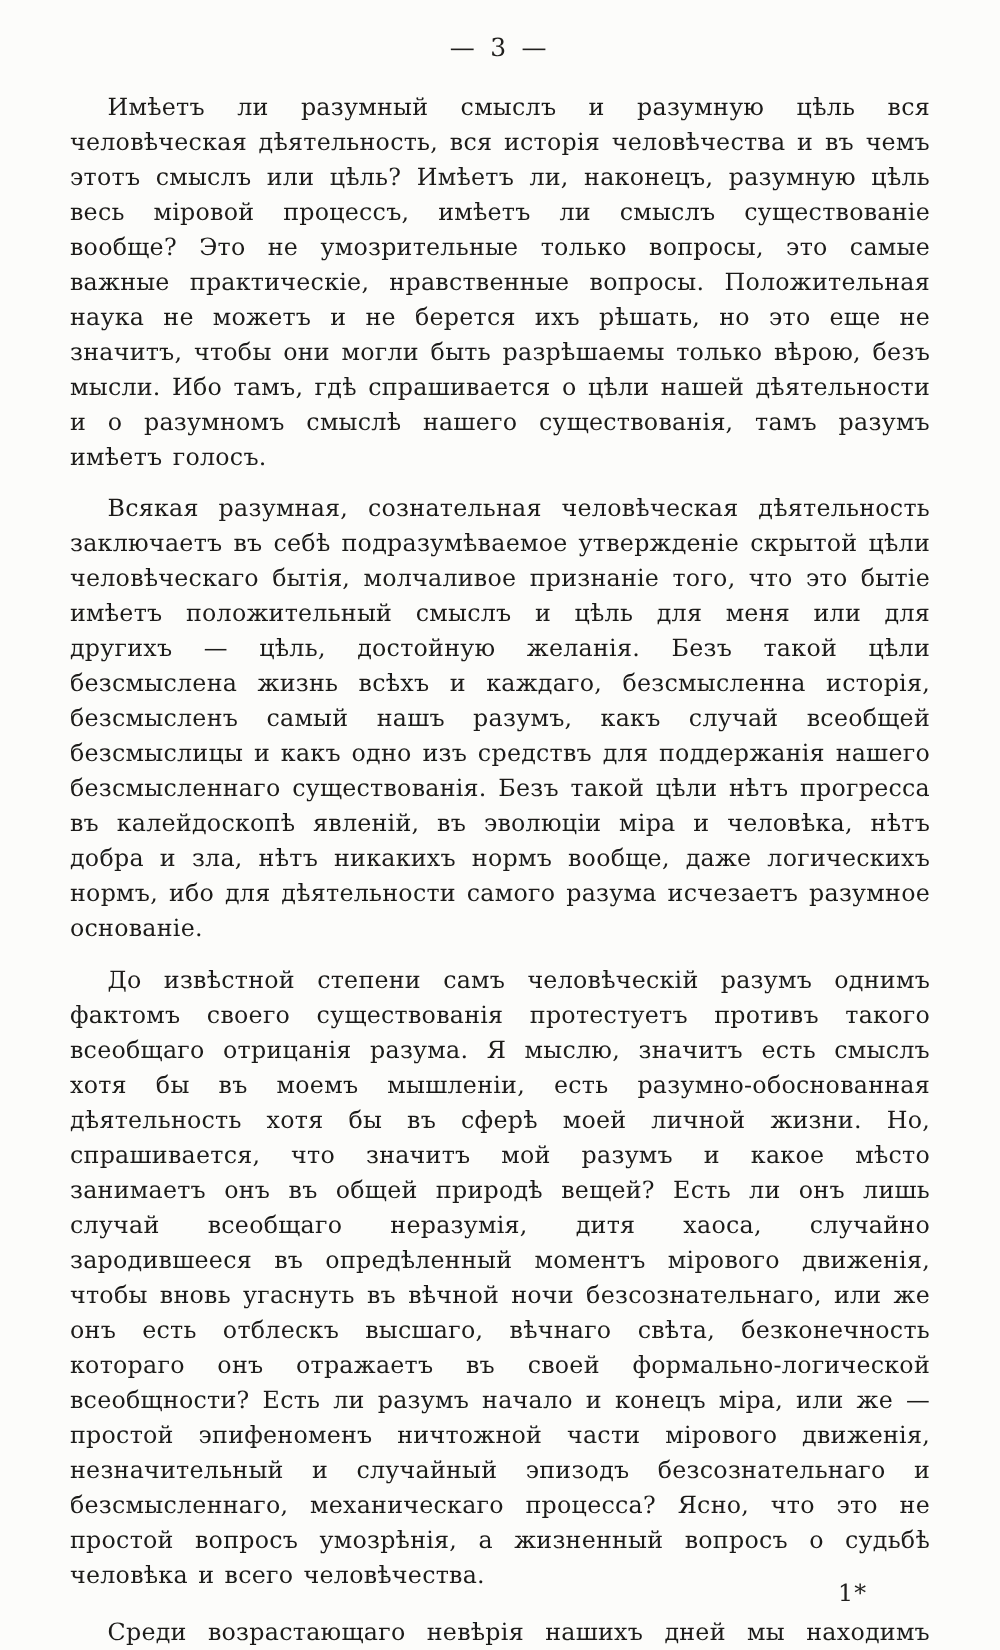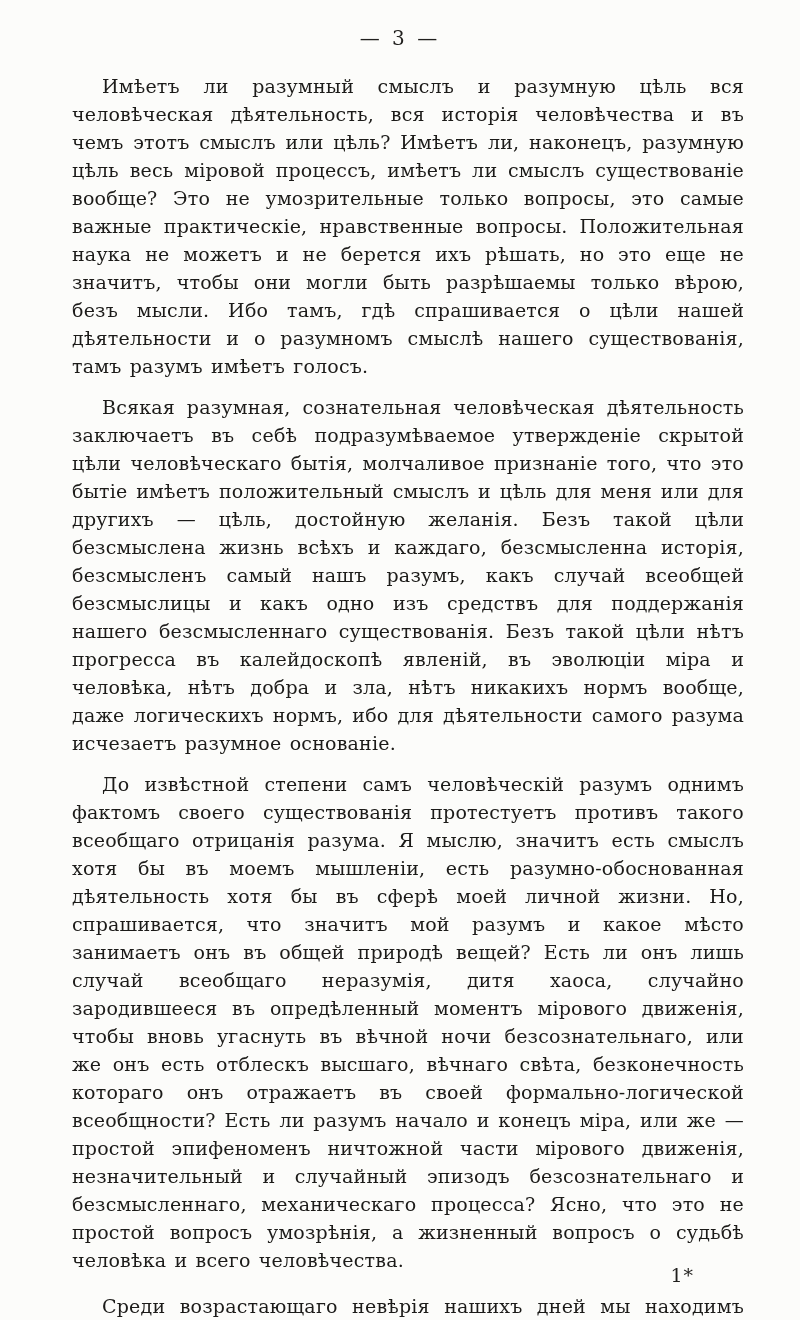--- a/index.html
+++ b/index.html
@@ -23,21 +23,21 @@
     text-align: center;
     font-size: 20px;
     letter-spacing: 3px;
     margin-bottom: 22px;
     color: #201f1d;
   }
   .text-block {
     width: 100%;
   }
   .para {
-    margin: 0 0 13px 16px;
+    margin: 0 0 13px 0;
     text-indent: 30px;
     text-align: justify;
     font-size: 19px;
     line-height: 28px;
     word-spacing: 2px;
     letter-spacing: 0.2px;
   }
   .para.last {
     margin-top: 18px;
   }

